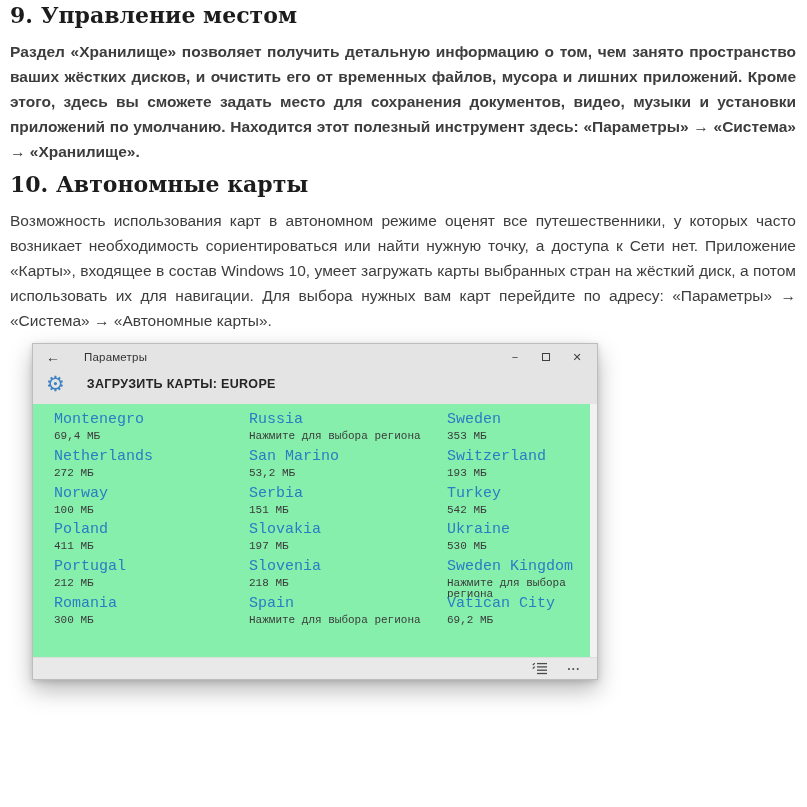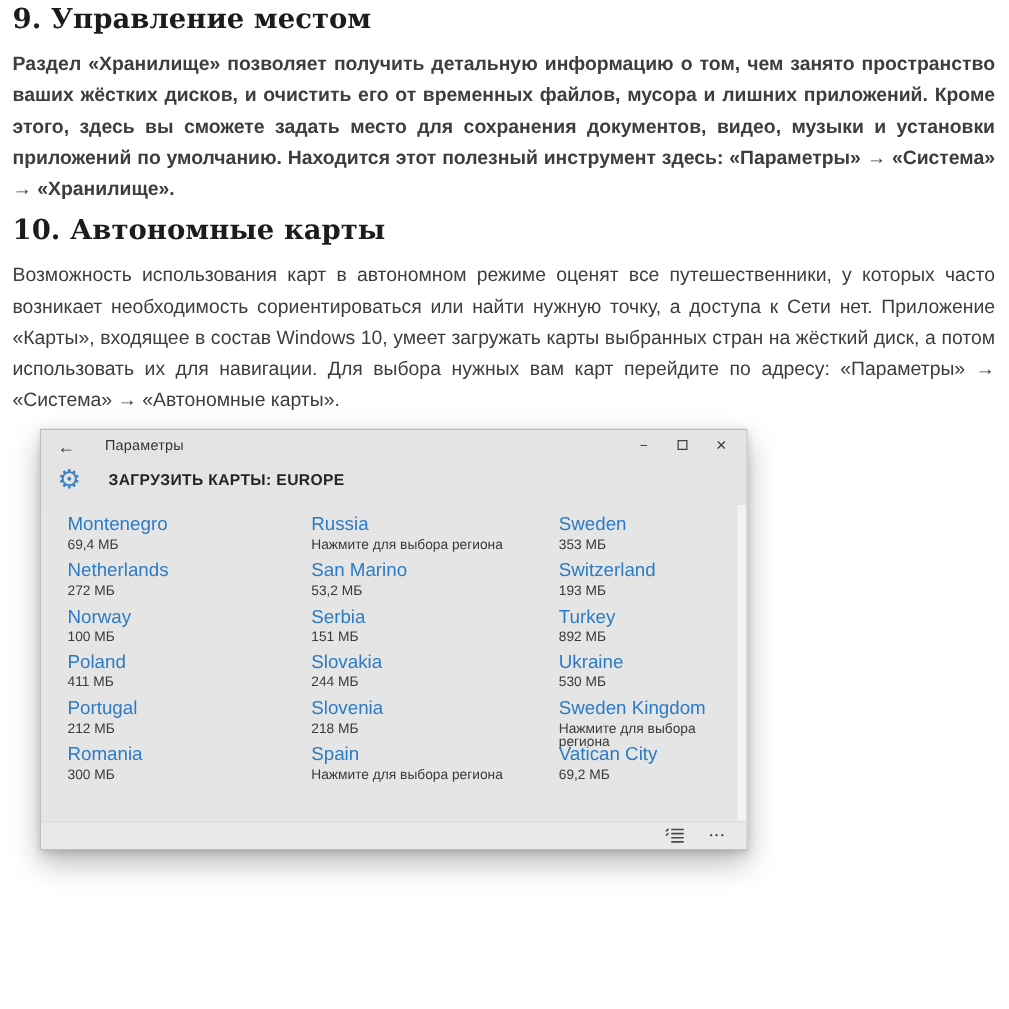--- a/index.html
+++ b/index.html
@@ -65,22 +65,23 @@
   }
   .gear { font-size: 21px; color: #3e82c4; line-height: 1; margin-top: -2px; }
   .htitle {
     font-size: 12.5px; font-weight: bold; color: #252525;
     margin-left: 22px; letter-spacing: 0.3px;
   }
 
   .content {
     position: relative;
     height: 254px;
-    background: #e5e5e5;
+    background: #86efac;
     padding: 7px 0 0 21px;
+    font-family: Liberation Mono, monospace;
   }
   .vscroll {
     position: absolute; top: 0; right: 0; width: 7px; height: 100%;
     background: #f2f2f2;
   }
   .country-grid {
     display: grid;
     grid-template-columns: 195px 198px auto;
     grid-template-rows: repeat(6, 36.8px);
     grid-auto-flow: column;
@@ -166,42 +167,42 @@
         <div class="country">
           <div class="cname">San Marino</div>
           <div class="csize">53,2 МБ</div>
         </div>
         <div class="country">
           <div class="cname">Serbia</div>
           <div class="csize">151 МБ</div>
         </div>
         <div class="country">
           <div class="cname">Slovakia</div>
-          <div class="csize">244 МБ</div>
+          <div class="csize">197 МБ</div>
         </div>
         <div class="country">
           <div class="cname">Slovenia</div>
           <div class="csize">218 МБ</div>
         </div>
         <div class="country">
           <div class="cname">Spain</div>
           <div class="csize">Нажмите для выбора региона</div>
         </div>
 
         <div class="country">
           <div class="cname">Sweden</div>
           <div class="csize">353 МБ</div>
         </div>
         <div class="country">
           <div class="cname">Switzerland</div>
           <div class="csize">193 МБ</div>
         </div>
         <div class="country">
           <div class="cname">Turkey</div>
-          <div class="csize">892 МБ</div>
+          <div class="csize">542 МБ</div>
         </div>
         <div class="country">
           <div class="cname">Ukraine</div>
           <div class="csize">530 МБ</div>
         </div>
         <div class="country">
           <div class="cname">Sweden Kingdom</div>
           <div class="csize">Нажмите для выбора региона</div>
         </div>
         <div class="country">

